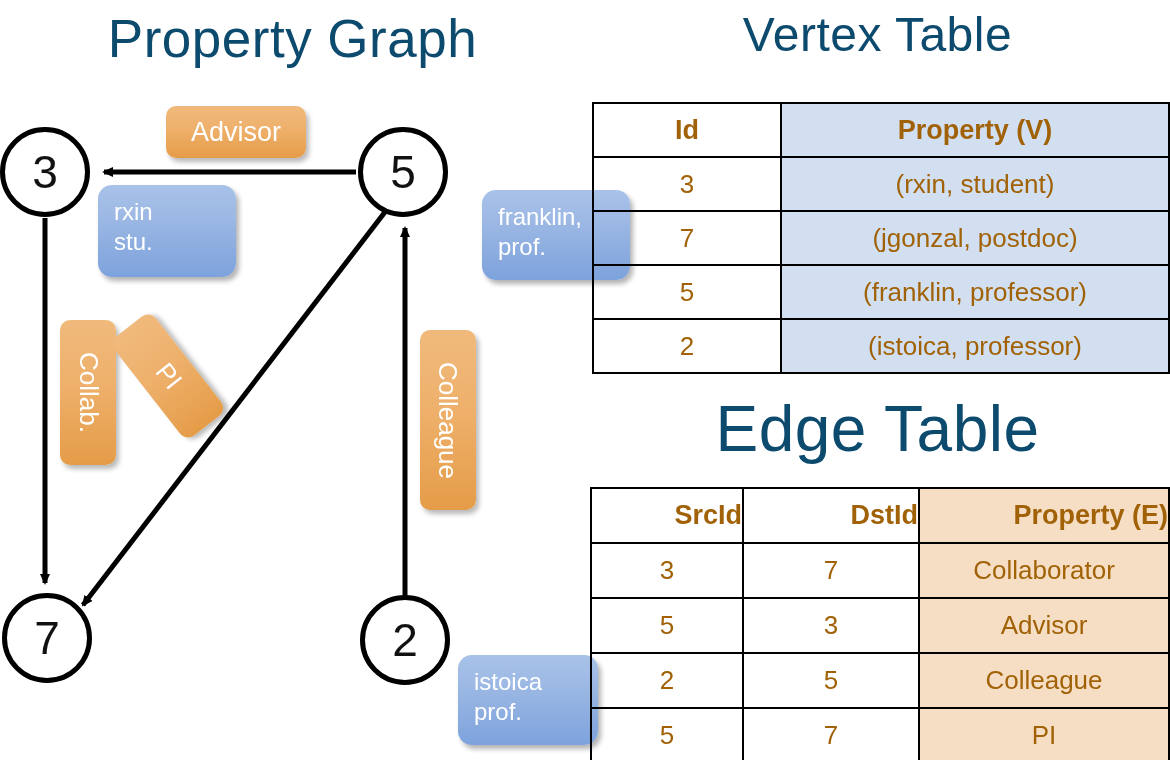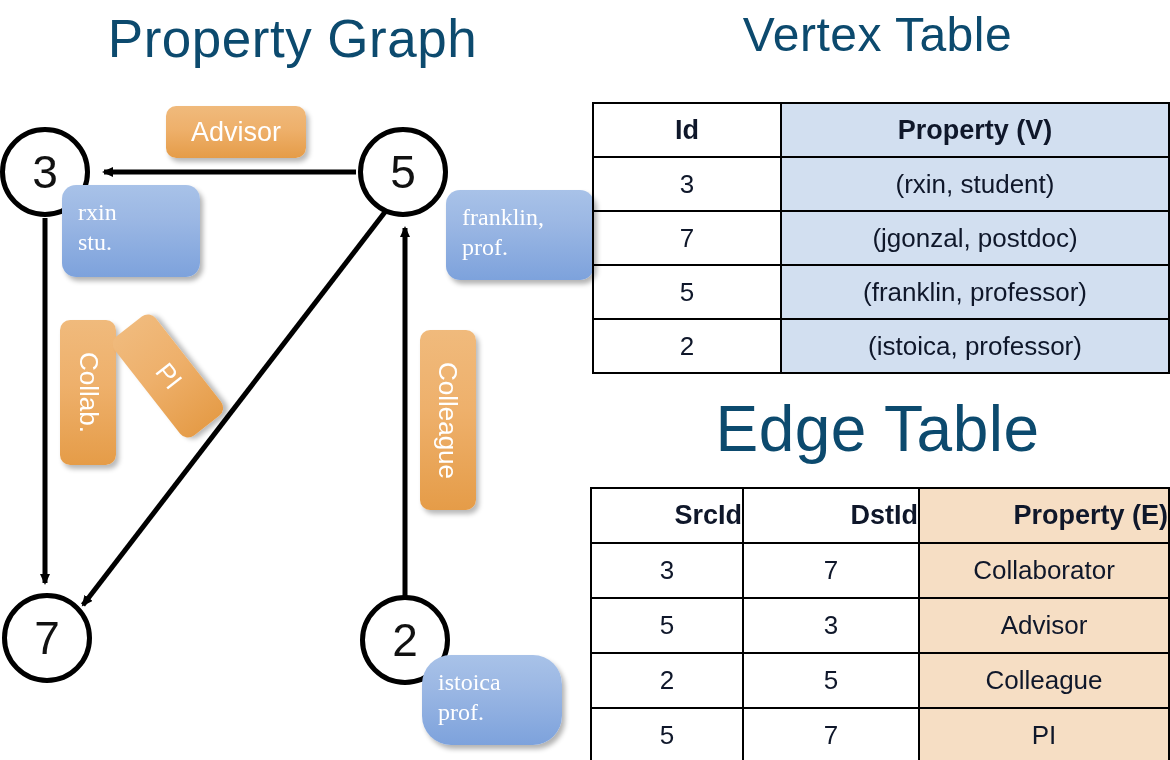--- a/index.html
+++ b/index.html
@@ -83,31 +83,32 @@
   #node-2 { left: 360px; top: 595px; }
 
   
   .vbox {
     position: absolute;
     box-sizing: border-box;
     border-radius: 14px;
     background: linear-gradient(180deg, #a8c2e8 0%, #9cb8e4 35%, #7da2dc 100%);
     box-shadow: 3px 4px 5px rgba(0,0,0,0.30);
     color: #ffffff;
-    font-family: Liberation Serif, serif;
+    font-family: Liberation Sans, sans-serif;
     font-weight: 300;
     font-size: 24px;
     line-height: 30px;
     padding: 12px 0 0 16px;
     white-space: pre-line;
+    margin-left: 36px;
   }
   #vbox-rxin     { left: 62px;  top: 185px; width: 138px; height: 92px; }
   #vbox-franklin { left: 446px; top: 190px; width: 148px; height: 90px; }
   #vbox-jgonzal  { left: 62px;  top: 653px; width: 140px; height: 92px; }
-  #vbox-istoica  { left: 422px; top: 655px; width: 140px; height: 90px; border-radius: 29px; }
+  #vbox-istoica  { left: 422px; top: 655px; width: 140px; height: 90px; }
 
   
   .ebox {
     position: absolute;
     box-sizing: border-box;
     border-radius: 10px;
     background: linear-gradient(180deg, #f0ba7c 0%, #eeb06b 45%, #e59c48 100%);
     box-shadow: 3px 4px 5px rgba(0,0,0,0.28);
     color: #ffffff;
     font-family: "Liberation Sans", sans-serif;
@@ -147,21 +148,21 @@
   .tbl {
     position: absolute;
     border-collapse: collapse;
     font-family: "Liberation Sans", sans-serif;
     table-layout: fixed;
   }
   .tbl td, .tbl th {
     border: 2px solid #000;
     text-align: center;
     font-weight: 300;
-    color: #0f172a;
+    color: #a16207;
     padding: 0;
   }
   .tbl .hd {
     font-weight: bold;
   }
 
   #vertex-table {
     left: 592px; top: 102px;
     width: 576px;
   }

